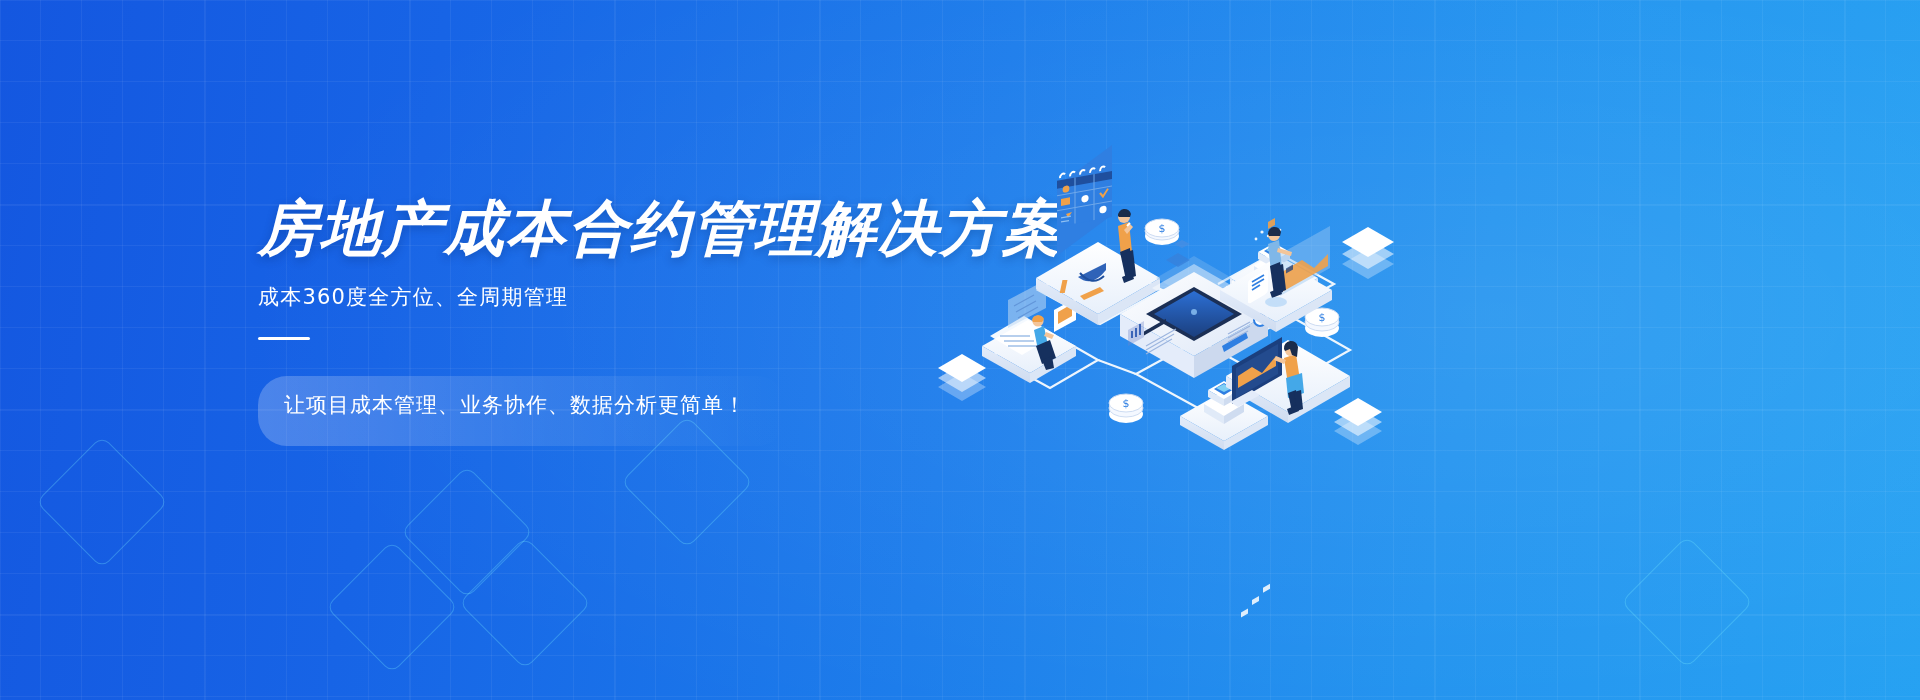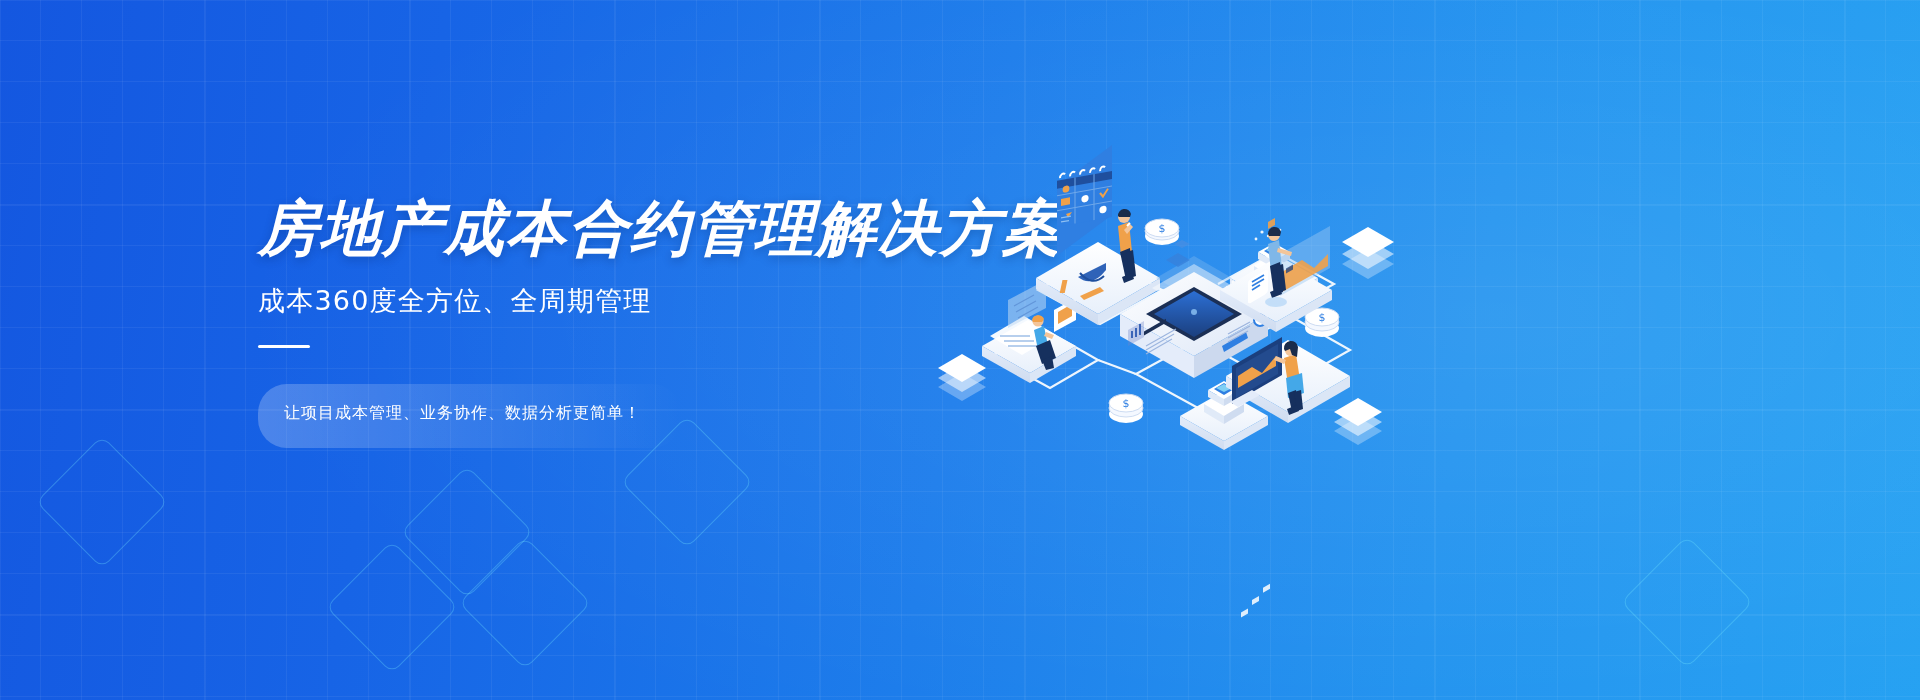--- a/index.html
+++ b/index.html
@@ -31,26 +31,26 @@
   .dia{position:absolute;border:1.6px solid rgba(120,235,255,.30);border-radius:10px;
        transform:rotate(45deg);}
 
   
   .content{position:absolute;left:258px;top:196px;width:760px;}
   .headline{
     font-size:60px;line-height:1.08;font-weight:bold;font-style:italic;color:#ffffff;
     letter-spacing:2px;white-space:nowrap;
     text-shadow:0 3px 10px rgba(4,40,110,.32);
     font-family:"DejaVu Sans","Liberation Sans",sans-serif;}
-  .subline{margin-top:22px;font-size:27px;color:#ffffff;letter-spacing:1.2px;
+  .subline{margin-top:22px;font-size:21px;color:#ffffff;letter-spacing:1.2px;
     font-family:"DejaVu Sans","Liberation Sans",sans-serif;font-weight:400;}
   .rule{margin-top:26px;width:52px;height:3px;background:#ffffff;border-radius:2px;}
 
   .pill{margin-top:36px;display:inline-block;height:58px;line-height:58px;
-    padding:0 40px 6px 26px;border-radius:29px;font-size:16px;color:#fff;letter-spacing:1px;
+    padding:0 40px 12px 26px;border-radius:29px;font-size:21px;color:#fff;letter-spacing:1px;
     white-space:nowrap;font-family:"DejaVu Sans","Liberation Sans",sans-serif;
     background:linear-gradient(90deg,rgba(255,255,255,.23) 0%,rgba(255,255,255,.13) 45%,rgba(255,255,255,0) 100%);}
 
   
   .illo{position:absolute;left:930px;top:160px;width:470px;height:300px;}
   .illo svg{display:block;width:100%;height:100%;overflow:visible;}
 </style>
 </head>
 <body>
 

